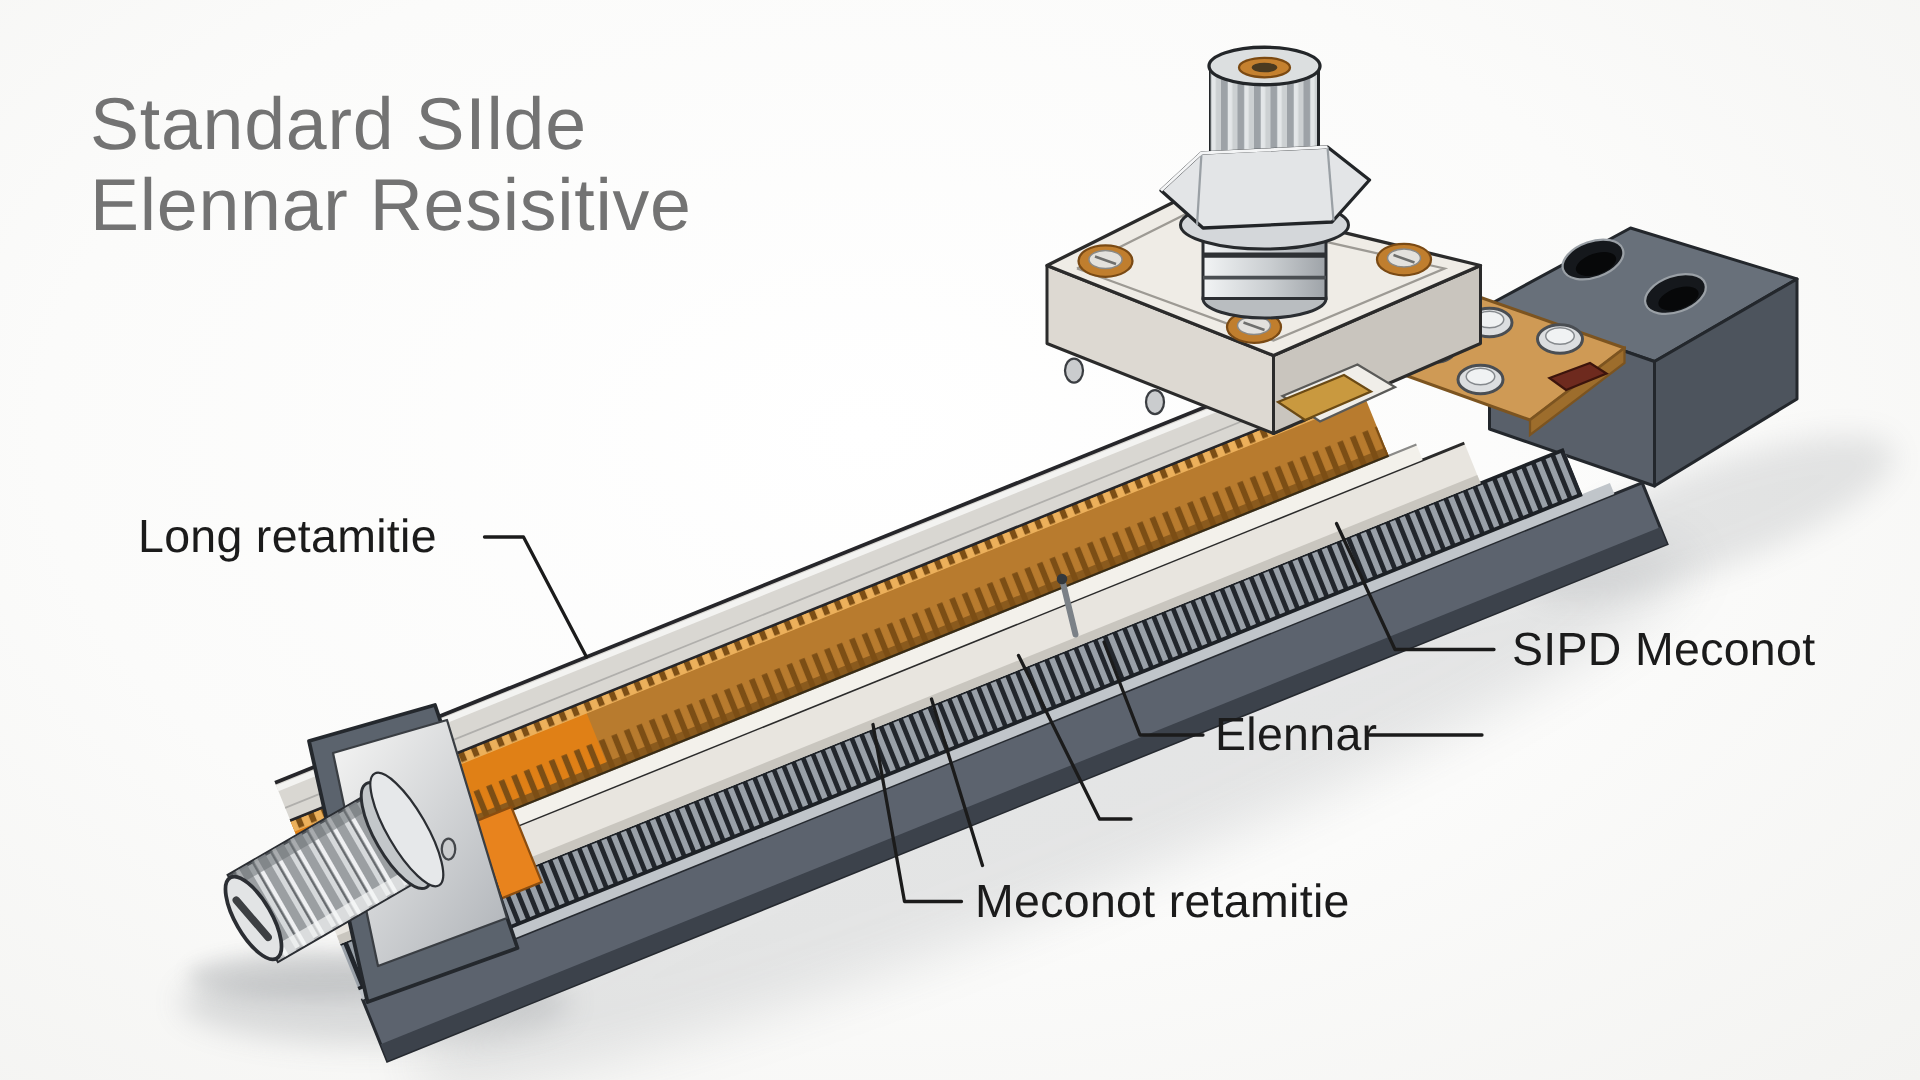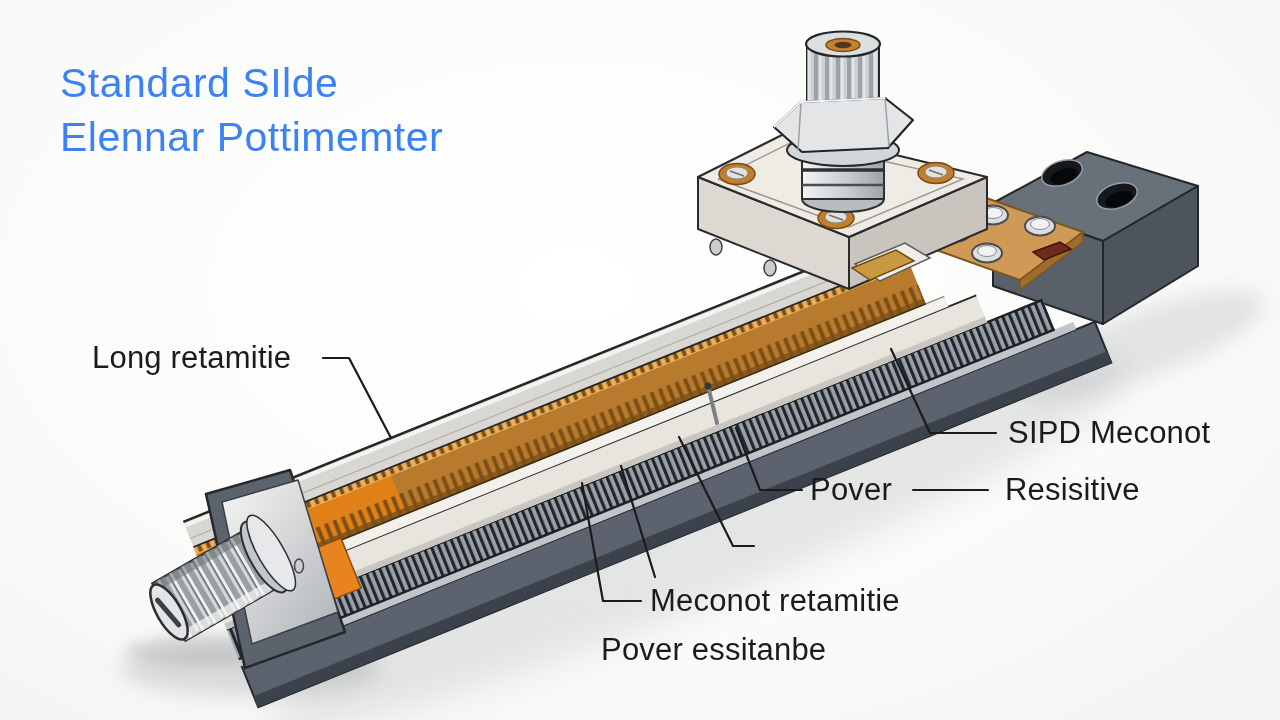--- a/index.html
+++ b/index.html
@@ -6,22 +6,22 @@
   body{
     width:1280px;height:720px;position:relative;overflow:hidden;
     background:radial-gradient(ellipse at 45% 40%, #ffffff 0%, #fbfbfa 55%, #f3f3f1 100%);
     font-family:"Liberation Sans", sans-serif;
     color:#1b1b1b;
   }
   .stage{position:absolute;left:0;top:0;width:1280px;height:720px;}
   svg{position:absolute;left:0;top:0;}
   .title{
     position:absolute;left:60px;top:56px;
-    font-size:41px;line-height:54px;font-weight:500;
-    letter-spacing:0.5px;color:#3b82f6;
+    font-size:49px;line-height:54px;font-weight:500;
+    letter-spacing:0.5px;color:#737373;
   }
   .label{
     position:absolute;font-size:31px;line-height:40px;font-weight:500;
     color:#1b1b1b;white-space:pre;letter-spacing:0.2px;text-align:right;
   }
 </style>
 </head>
 <body>
 
 <div class="stage">
@@ -227,23 +227,21 @@
     <polyline points="736,428 760,490 802,490"></polyline>
     <polyline points="913,490 988,490"></polyline>
     <polyline points="679,437 733,546 754,546"></polyline>
     <polyline points="582,483 603,601 641,601"></polyline>
     <polyline points="621,466 655,577"></polyline>
   </g>
 </svg>
 
 <div class="title">
   <div>Standard SIlde</div>
-  <div>Elennar Pottimemter</div>
+  <div>Elennar Resisitive</div>
 </div>
 
 <div class="label" style="left:92px;top:338px">Long retamitie</div>
 <div class="label" style="left:1008px;top:413px">SIPD Meconot</div>
-<div class="label" style="left:1005px;top:470px">Resisitive</div>
-<div class="label" style="left:810px;top:470px">Pover</div>
+<div class="label" style="left:810px;top:470px">Elennar</div>
 <div class="label" style="left:650px;top:581px">Meconot retamitie</div>
-<div class="label" style="left:601px;top:630px">Pover essitanbe</div>
 
 </div>
 
 </body></html>

